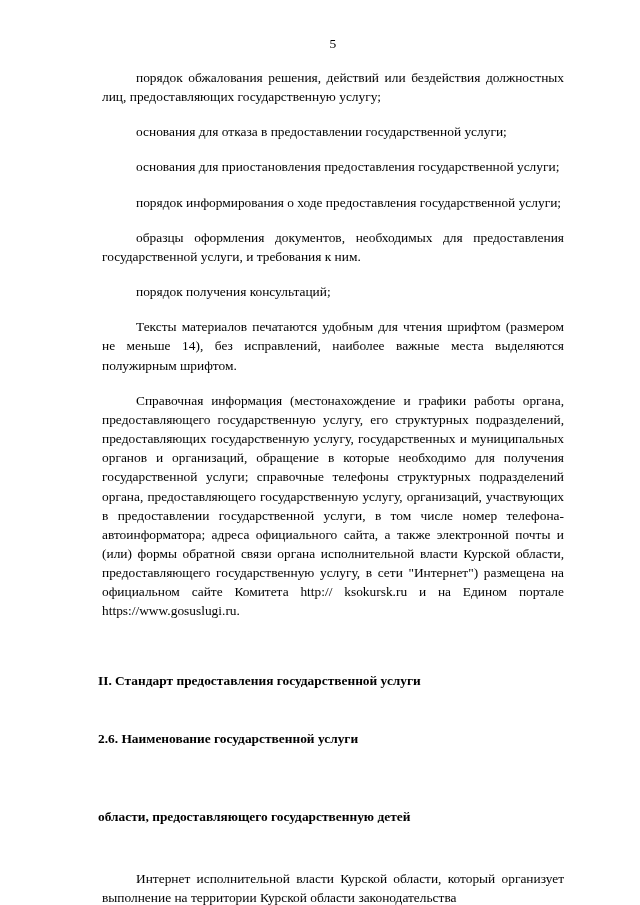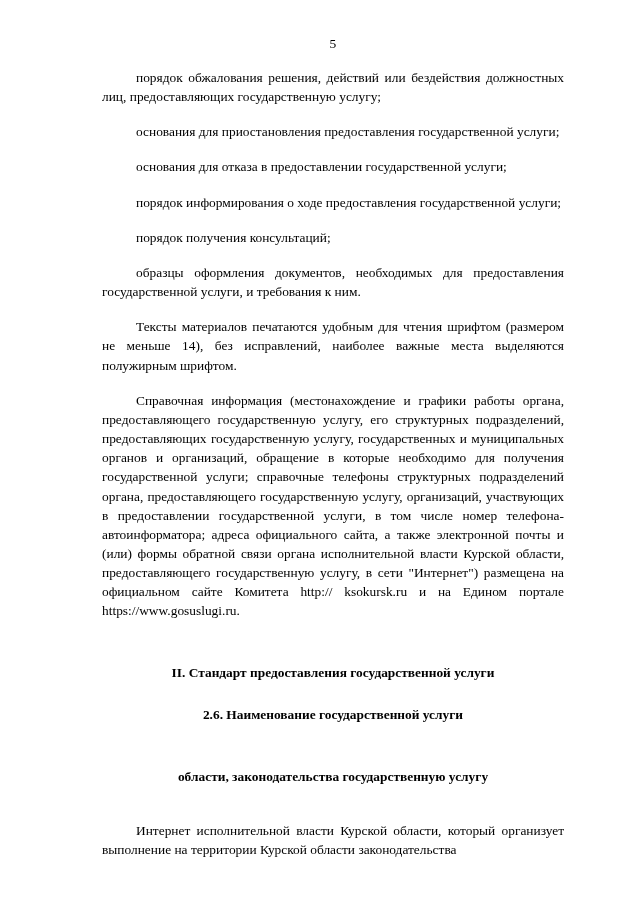--- a/index.html
+++ b/index.html
@@ -30,56 +30,56 @@
   p.para {
     margin: 16px;
     text-indent: 34px;
     text-align: justify;
     font-size: 13.4px;
     line-height: 1.43;
   }
   h2.heading {
     font-size: 13.4px;
     font-weight: bold;
-    text-align: center;
-    margin: 4px;
+    text-align: left;
+    margin: 12px;
     line-height: 1.42;
   }
   .gap-md { height: 15px; }
   .gap-lg { height: 20px; }
   .spacer-heading-top { height: 22px; }
 </style>
 </head>
 <body>
 
 <div class="page">
 
   <div class="page-number">5</div>
 
   <p class="para">порядок   обжалования   решения,   действий   или   бездействия должностных лиц, предоставляющих государственную услугу;</p>
+  <p class="para">основания для отказа в предоставлении государственной услуги;</p>
   <p class="para">основания  для  приостановления  предоставления  государственной услуги;</p>
-  <p class="para">основания для отказа в предоставлении государственной услуги;</p>
   <p class="para">порядок  информирования  о  ходе  предоставления  государственной услуги;</p>
+  <p class="para">образцы  оформления  документов,  необходимых  для  предоставления государственной услуги, и требования к ним.</p>
   <p class="para">порядок получения консультаций;</p>
-  <p class="para">образцы  оформления  документов,  необходимых  для  предоставления государственной услуги, и требования к ним.</p>
   <p class="para">Тексты  материалов  печатаются  удобным  для  чтения  шрифтом (размером  не  меньше  14),  без  исправлений,  наиболее  важные  места выделяются полужирным шрифтом.</p>
   <p class="para">Справочная информация (местонахождение и графики работы органа, предоставляющего    государственную    услугу,    его    структурных подразделений,    предоставляющих    государственную    услугу, государственных и муниципальных органов и организаций, обращение в которые необходимо для получения государственной услуги; справочные телефоны   структурных   подразделений   органа,   предоставляющего государственную услугу, организаций, участвующих в предоставлении государственной услуги, в том числе номер телефона-автоинформатора; адреса официального сайта, а также электронной почты и (или) формы обратной   связи   органа   исполнительной   власти   Курской   области, предоставляющего   государственную   услугу,   в   сети   "Интернет") размещена   на    официальном  сайте  Комитета  http://  ksokursk.ru  и    на Едином портале https://www.gosuslugi.ru.</p>
 
   <div class="spacer-heading-top"></div>
 
   <h2 class="heading">II. Стандарт предоставления государственной услуги</h2>
 
   <div class="gap-md"></div>
 
   <h2 class="heading">2.6. Наименование государственной услуги</h2>
 
   <div class="gap-md"></div>
 
 
   <div class="gap-lg"></div>
 
-  <h2 class="heading">области, законодательства государственную услугу</h2>
+  <h2 class="heading">области, предоставляющего государственную детей</h2>
 
   <div class="gap-md"></div>
 
   <p class="para">Интернет    исполнительной    власти    Курской   области,   который организует выполнение на территории Курской области законодательства</p>
 
 </div>
 
 </body></html>

